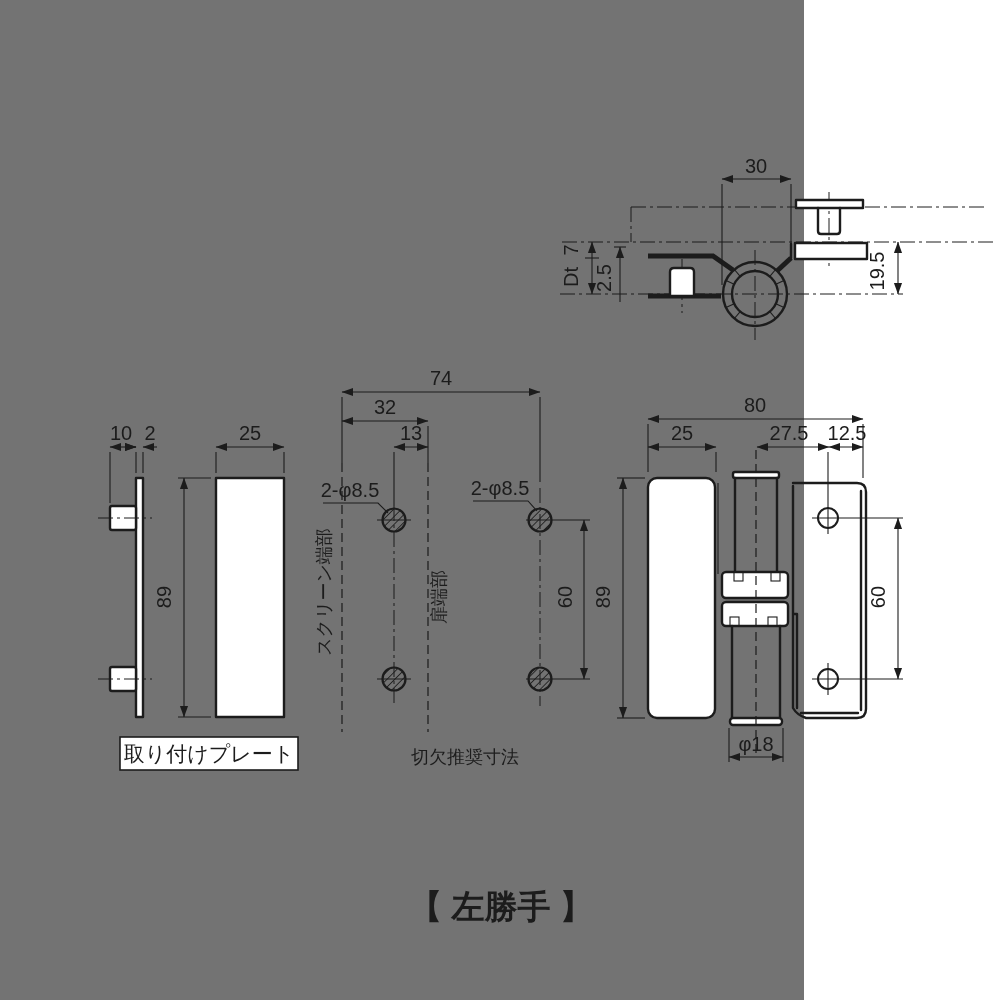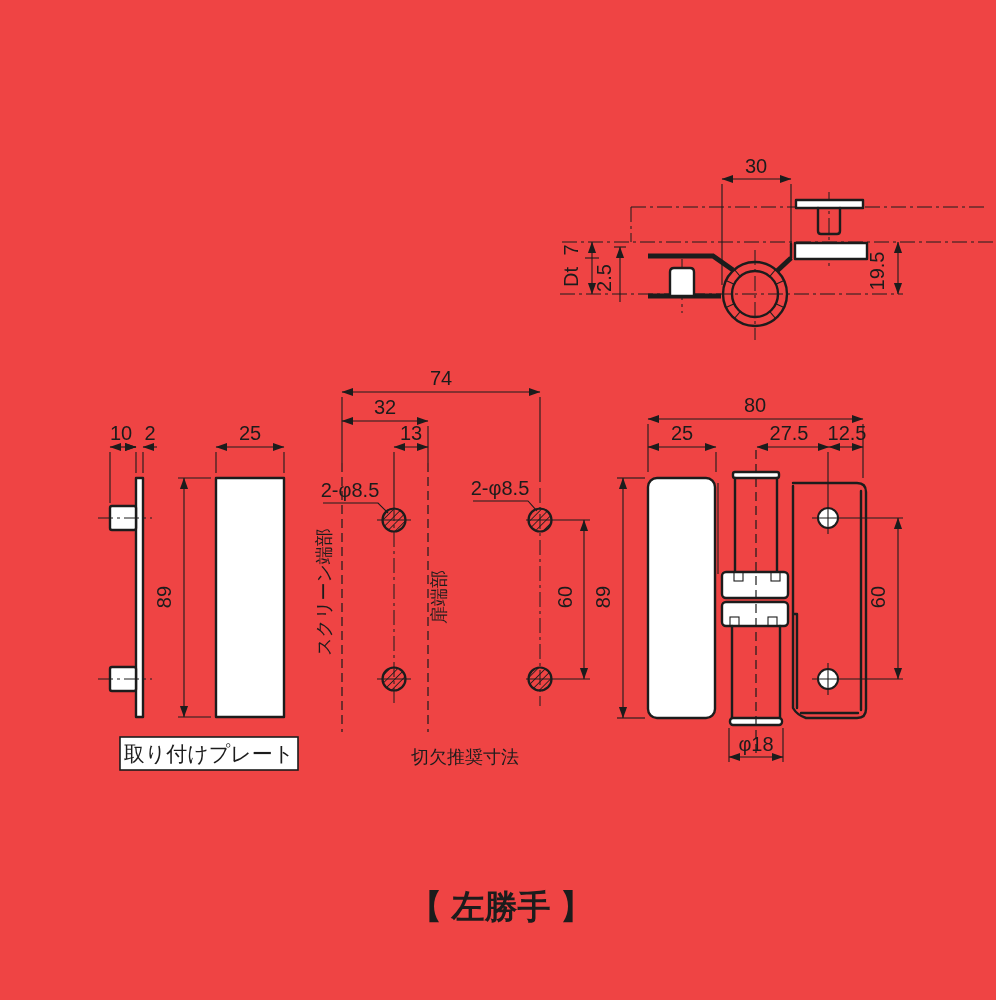--- a/index.html
+++ b/index.html
@@ -1,16 +1,16 @@
 <!DOCTYPE html>
 <html><head>
 <meta charset="utf-8">
 <style>
   html,body{margin:0;padding:0;background:#ffffff;}
-  .stage{width:996px;height:1000px;position:relative;background:#ef4444;}
+  .stage{width:804px;height:1000px;position:relative;background:#737373;}
   svg{display:block;}
   .ol{stroke:#1c1c1c;fill:none;stroke-width:2.4;stroke-linecap:round;stroke-linejoin:round;}
   .olw{stroke:#1c1c1c;fill:#ffffff;stroke-width:2.4;stroke-linejoin:round;}
   .heavy{stroke:#1c1c1c;fill:none;stroke-width:5;stroke-linecap:butt;stroke-linejoin:miter;}
   .thin{stroke:#1c1c1c;fill:none;stroke-width:1.1;}
   .dim{stroke:#1c1c1c;fill:none;stroke-width:1.1;}
   .cl{stroke:#1c1c1c;fill:none;stroke-width:1;stroke-dasharray:15 4 3 4;}
   .dash{stroke:#1c1c1c;fill:none;stroke-width:1.2;stroke-dasharray:9 5;}
   text{font-family:"Liberation Sans","DejaVu Sans",sans-serif;fill:#1c1c1c;}
   .t{font-size:20px;text-anchor:middle;}

